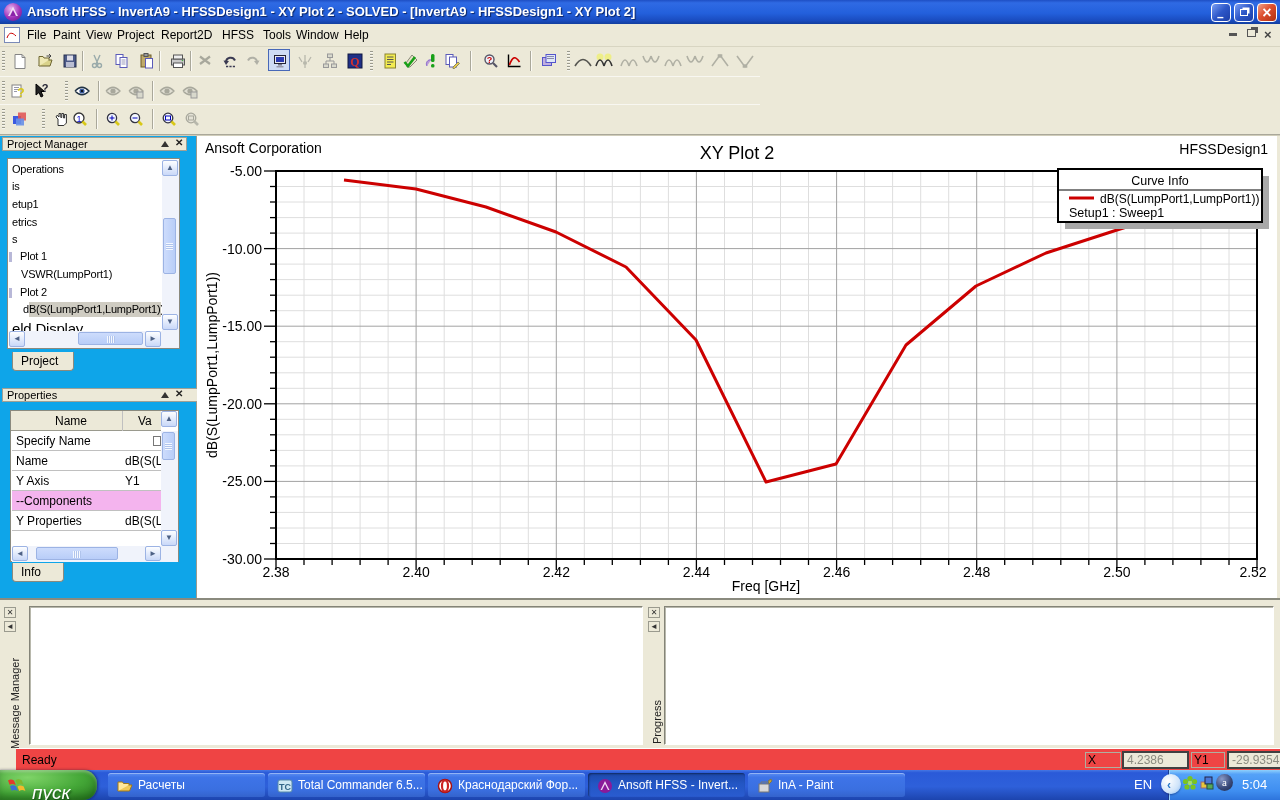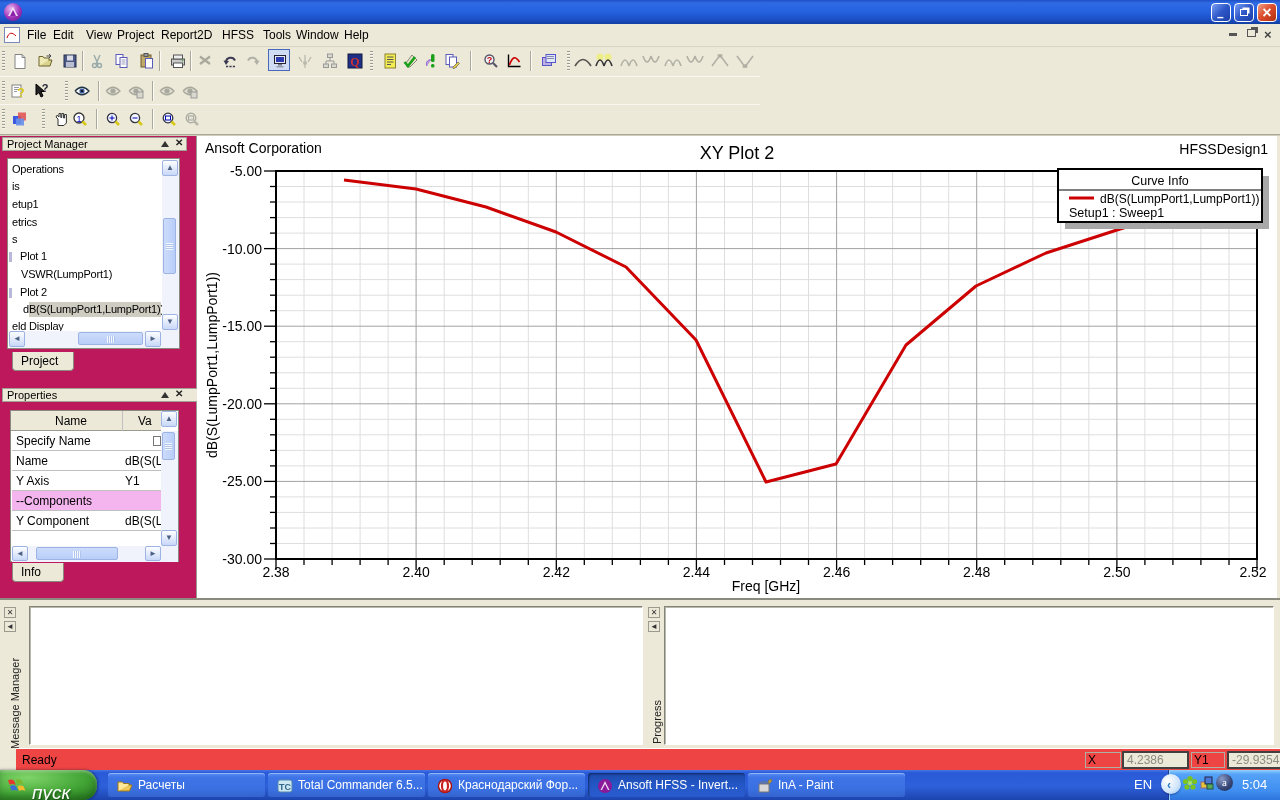--- a/index.html
+++ b/index.html
@@ -10,35 +10,36 @@
 <body>
 <div id="root">
 
 <div class="abs" style="left:0;top:0;width:1280px;height:24px;background:linear-gradient(180deg,#1e4fc4 0%,#2f6ae4 12%,#2360dc 55%,#1a4cc0 85%,#123e9e 100%)">
   <div class="abs" style="left:4px;top:3px;width:18px;height:18px;border-radius:50%;background:radial-gradient(circle at 38% 32%,#e8b8f0,#a030b8 55%,#5c1880)">
     <svg width="18" height="18" viewBox="0 0 18 18">
           <path d="M9 3.5l2.4 4.8L14 13H4l2.6-4.7z" fill="#f4e0f8" opacity="0.95"></path>
           <path d="M9 7l1.6 3L12 13H6l1.5-3z" fill="#8a22a8"></path>
         </svg>
   </div>
+  <div class="abs" style="left:27px;top:4px;color:#fff;font-size:13px;font-weight:bold;text-shadow:1px 1px 1px #0a2464">Ansoft HFSS - InvertA9 - HFSSDesign1 - XY Plot 2 - SOLVED - [InvertA9 - HFSSDesign1 - XY Plot 2]</div>
   <div class="abs" style="left:1211px;top:3px;width:20px;height:19px;border-radius:4px;border:1px solid #fff;background:linear-gradient(135deg,#7a9ef4,#2d57c8 50%,#1c3fa8);color:#fff;font-size:12px;font-weight:bold;text-align:left;line-height:26px;padding-left:5px">–</div>
   <div class="abs" style="left:1234px;top:3px;width:20px;height:19px;border-radius:4px;border:1px solid #fff;background:linear-gradient(135deg,#7a9ef4,#2d57c8 50%,#1c3fa8)">
         <div style="margin:5px auto 0;width:8px;height:7px;border:1.5px solid #fff;box-shadow:2px -2px 0 -0.5px #fff"></div>
       </div>
   <div class="abs" style="left:1257px;top:3px;width:20px;height:19px;border-radius:4px;border:1px solid #fff;background:linear-gradient(135deg,#f0a088,#dd4f2e 45%,#b03010);color:#fff;font-size:16px;font-weight:bold;text-align:center;line-height:18px">×</div>
 </div>
 
 <div class="abs" style="left:0;top:24px;width:1280px;height:23px;background:#ece9d8;border-bottom:1px solid #d8d5c2">
   <div class="abs" style="left:4px;top:3px;width:16px;height:16px;background:#fff;border:1px solid #7a8ab8">
         <svg width="14" height="14">
           <path d="M2 10c2-6 5-6 9-2" fill="none" stroke="#c00"></path>
         </svg>
       </div>
   <div class="abs" style="left:27px;top:4px;font-size:12px;color:#000">File</div>
-  <div class="abs" style="left:53px;top:4px;font-size:12px">Edit</div>
+  <div class="abs" style="left:53px;top:4px;font-size:12px">Paint</div>
   <div class="abs" style="left:86px;top:4px;font-size:12px">View</div>
   <div class="abs" style="left:117px;top:4px;font-size:12px">Project</div>
   <div class="abs" style="left:161px;top:4px;font-size:12px">Report2D</div>
   <div class="abs" style="left:222px;top:4px;font-size:12px">HFSS</div>
   <div class="abs" style="left:263px;top:4px;font-size:12px">Tools</div>
   <div class="abs" style="left:296px;top:4px;font-size:12px">Window</div>
   <div class="abs" style="left:344px;top:4px;font-size:12px">Help</div>
   <div class="abs" style="left:1229px;top:9px;width:8px;height:3px;background:#555"></div>
   <div class="abs" style="left:1247px;top:5px;width:9px;height:8px;border:1.5px solid #555;box-shadow:3px -3px 0 -1px #555"></div>
   <div class="abs" style="left:1264px;top:3px;font-size:13px;color:#444;font-weight:bold">×</div>
@@ -338,21 +339,21 @@
           <svg width="16" height="16" viewBox="0 0 16 16">
             <circle cx="7" cy="7" r="4.8" fill="#e4e2d6" stroke="#a8a89c" stroke-width="1.3"></circle>
             <rect x="4.5" y="5" width="5" height="4" fill="none" stroke="#a8a89c"></rect>
             <line x1="10.5" y1="10.5" x2="14" y2="14" stroke="#b8b8ac" stroke-width="2.6"></line>
           </svg>
         </div>
   </div>
 </div>
 <div class="abs" style="left:0;top:134px;width:1280px;height:2px;background:#d0cdba;border-top:1px solid #aaa89a"></div>
 
-<div class="abs" style="left:0;top:136px;width:197px;height:462px;background:#be185d;border-right:1px solid #9a9a8e">
+<div class="abs" style="left:0;top:136px;width:197px;height:462px;background:#0ea5e9;border-right:1px solid #9a9a8e">
 
   <div class="abs" style="left:2px;top:1px;width:185px;height:14px;border:1px solid #a0a094;background:#ece9d8">
     <div class="abs" style="left:4px;top:0px;font-size:11px">Project Manager</div>
     <div class="abs" style="left:158px;top:3px;width:8px;height:6px">
           <svg width="8" height="6">
             <path d="M0 6L4 0l4 6z" fill="#333"></path>
           </svg>
         </div>
     <div class="abs" style="left:172px;top:-1px;font-size:10px;font-weight:bold;color:#222">✕</div>
   </div>
@@ -363,21 +364,21 @@
 <div style="position:absolute;left:12px;top:198px;font-size:11px;letter-spacing:-0.2px;white-space:nowrap">etup1</div>
 <div style="position:absolute;left:12px;top:216px;font-size:11px;letter-spacing:-0.2px;white-space:nowrap">etrics</div>
 <div style="position:absolute;left:12px;top:233px;font-size:11px;letter-spacing:-0.2px;white-space:nowrap">s</div>
 <div style="position:absolute;left:9px;top:252px;width:3px;height:10px;background:#b8b8d8"></div>
 <div style="position:absolute;left:20px;top:250px;font-size:11px;letter-spacing:-0.2px;white-space:nowrap">Plot 1</div>
 <div style="position:absolute;left:21px;top:268px;font-size:11px;letter-spacing:-0.2px;white-space:nowrap">VSWR(LumpPort1)</div>
 <div style="position:absolute;left:9px;top:288px;width:3px;height:10px;background:#b8b8d8"></div>
 <div style="position:absolute;left:20px;top:286px;font-size:11px;letter-spacing:-0.2px;white-space:nowrap">Plot 2</div>
 <div style="position:absolute;left:29px;top:302px;width:132px;height:15px;background:#cfccc2"></div>
 <div style="position:absolute;left:23px;top:303px;font-size:11px;letter-spacing:-0.2px;white-space:nowrap">dB(S(LumpPort1,LumpPort1))</div>
-<div style="position:absolute;left:12px;top:320px;font-size:11px;letter-spacing:-0.2px;white-space:nowrap">eld Display</div>
+<div style="position:absolute;left:12px;top:320px;font-size:15px;letter-spacing:-0.2px;white-space:nowrap">eld Display</div>
 <div style="position:absolute;left:162px;top:160px;width:17px;height:171px;background:#f0f3fb"></div>
         <div style="position:absolute;left:162px;top:160px;width:16px;height:16px;background:linear-gradient(180deg,#fdfeff,#c9d8f8);border:1px solid #9cb3e4;border-radius:2px;color:#4d6185;font-size:8px;line-height:14px;text-align:center">▲</div>
         <div style="position:absolute;left:163px;top:218px;width:13px;height:56px;background:linear-gradient(90deg,#cddcfc,#b8cdf8);border:1px solid #9cb3e4;border-radius:2px">
           <div style="margin:24px auto 0;width:7px;height:7px;background:repeating-linear-gradient(180deg,#f4f8ff 0,#f4f8ff 1px,#b0c4ec 1px,#b0c4ec 2px)"></div>
         </div>
         <div style="position:absolute;left:162px;top:314px;width:16px;height:16px;background:linear-gradient(180deg,#fdfeff,#c9d8f8);border:1px solid #9cb3e4;border-radius:2px;color:#4d6185;font-size:8px;line-height:14px;text-align:center">▼</div>
         <div style="position:absolute;left:9px;top:331px;width:170px;height:17px;background:#f0f3fb"></div>
         <div style="position:absolute;left:9px;top:331px;width:16px;height:16px;background:linear-gradient(180deg,#fdfeff,#c9d8f8);border:1px solid #9cb3e4;border-radius:2px;color:#4d6185;font-size:8px;line-height:14px;text-align:center">◄</div>
         <div style="position:absolute;left:78px;top:332px;width:65px;height:13px;background:linear-gradient(180deg,#cddcfc,#b8cdf8);border:1px solid #9cb3e4;border-radius:2px">
           <div style="margin:3px auto 0;width:8px;height:7px;background:repeating-linear-gradient(90deg,#f4f8ff 0,#f4f8ff 1px,#b0c4ec 1px,#b0c4ec 2px)"></div>
@@ -410,21 +411,21 @@
 <div style="position:absolute;left:153px;top:436px;width:8px;height:10px;border:1px solid #777;background:#fff"></div>
 <div style="position:absolute;left:12px;top:451px;width:149px;height:20px;background:#fff;border-bottom:1px solid #c0c0c0"></div>
 <div style="position:absolute;left:16px;top:454px;font-size:12px;white-space:nowrap">Name</div>
 <div style="position:absolute;left:125px;top:454px;width:36px;overflow:hidden;font-size:12px;white-space:nowrap">dB(S(Lu</div>
 <div style="position:absolute;left:12px;top:471px;width:149px;height:20px;background:#fff;border-bottom:1px solid #c0c0c0"></div>
 <div style="position:absolute;left:16px;top:474px;font-size:12px;white-space:nowrap">Y Axis</div>
 <div style="position:absolute;left:125px;top:474px;width:36px;overflow:hidden;font-size:12px;white-space:nowrap">Y1</div>
 <div style="position:absolute;left:12px;top:491px;width:149px;height:20px;background:#f4b4ee;border-bottom:1px solid #c0c0c0"></div>
 <div style="position:absolute;left:16px;top:494px;font-size:12px;white-space:nowrap">--Components</div>
 <div style="position:absolute;left:12px;top:511px;width:149px;height:20px;background:#fff;border-bottom:1px solid #c0c0c0"></div>
-<div style="position:absolute;left:16px;top:514px;font-size:12px;white-space:nowrap">Y Component</div>
+<div style="position:absolute;left:16px;top:514px;font-size:12px;white-space:nowrap">Y Properties</div>
 <div style="position:absolute;left:125px;top:514px;width:36px;overflow:hidden;font-size:12px;white-space:nowrap">dB(S(Lu</div>
 <div style="position:absolute;left:12px;top:531px;width:149px;height:20px;background:#fff;border-bottom:1px solid #c0c0c0"></div>
   </div>
   <div class="abs" style="left:138px;top:278px;font-size:12px">Va</div>
   <div style="position:relative;top:-136px">
 <div style="position:absolute;left:161px;top:431px;width:17px;height:115px;background:#f0f3fb"></div>
         <div style="position:absolute;left:161px;top:411px;width:16px;height:16px;background:linear-gradient(180deg,#fdfeff,#c9d8f8);border:1px solid #9cb3e4;border-radius:2px;color:#4d6185;font-size:8px;line-height:14px;text-align:center">▲</div>
         <div style="position:absolute;left:162px;top:432px;width:13px;height:28px;background:linear-gradient(90deg,#cddcfc,#b8cdf8);border:1px solid #9cb3e4;border-radius:2px">
           <div style="margin:10px auto 0;width:7px;height:7px;background:repeating-linear-gradient(180deg,#f4f8ff 0,#f4f8ff 1px,#b0c4ec 1px,#b0c4ec 2px)"></div>
         </div>

